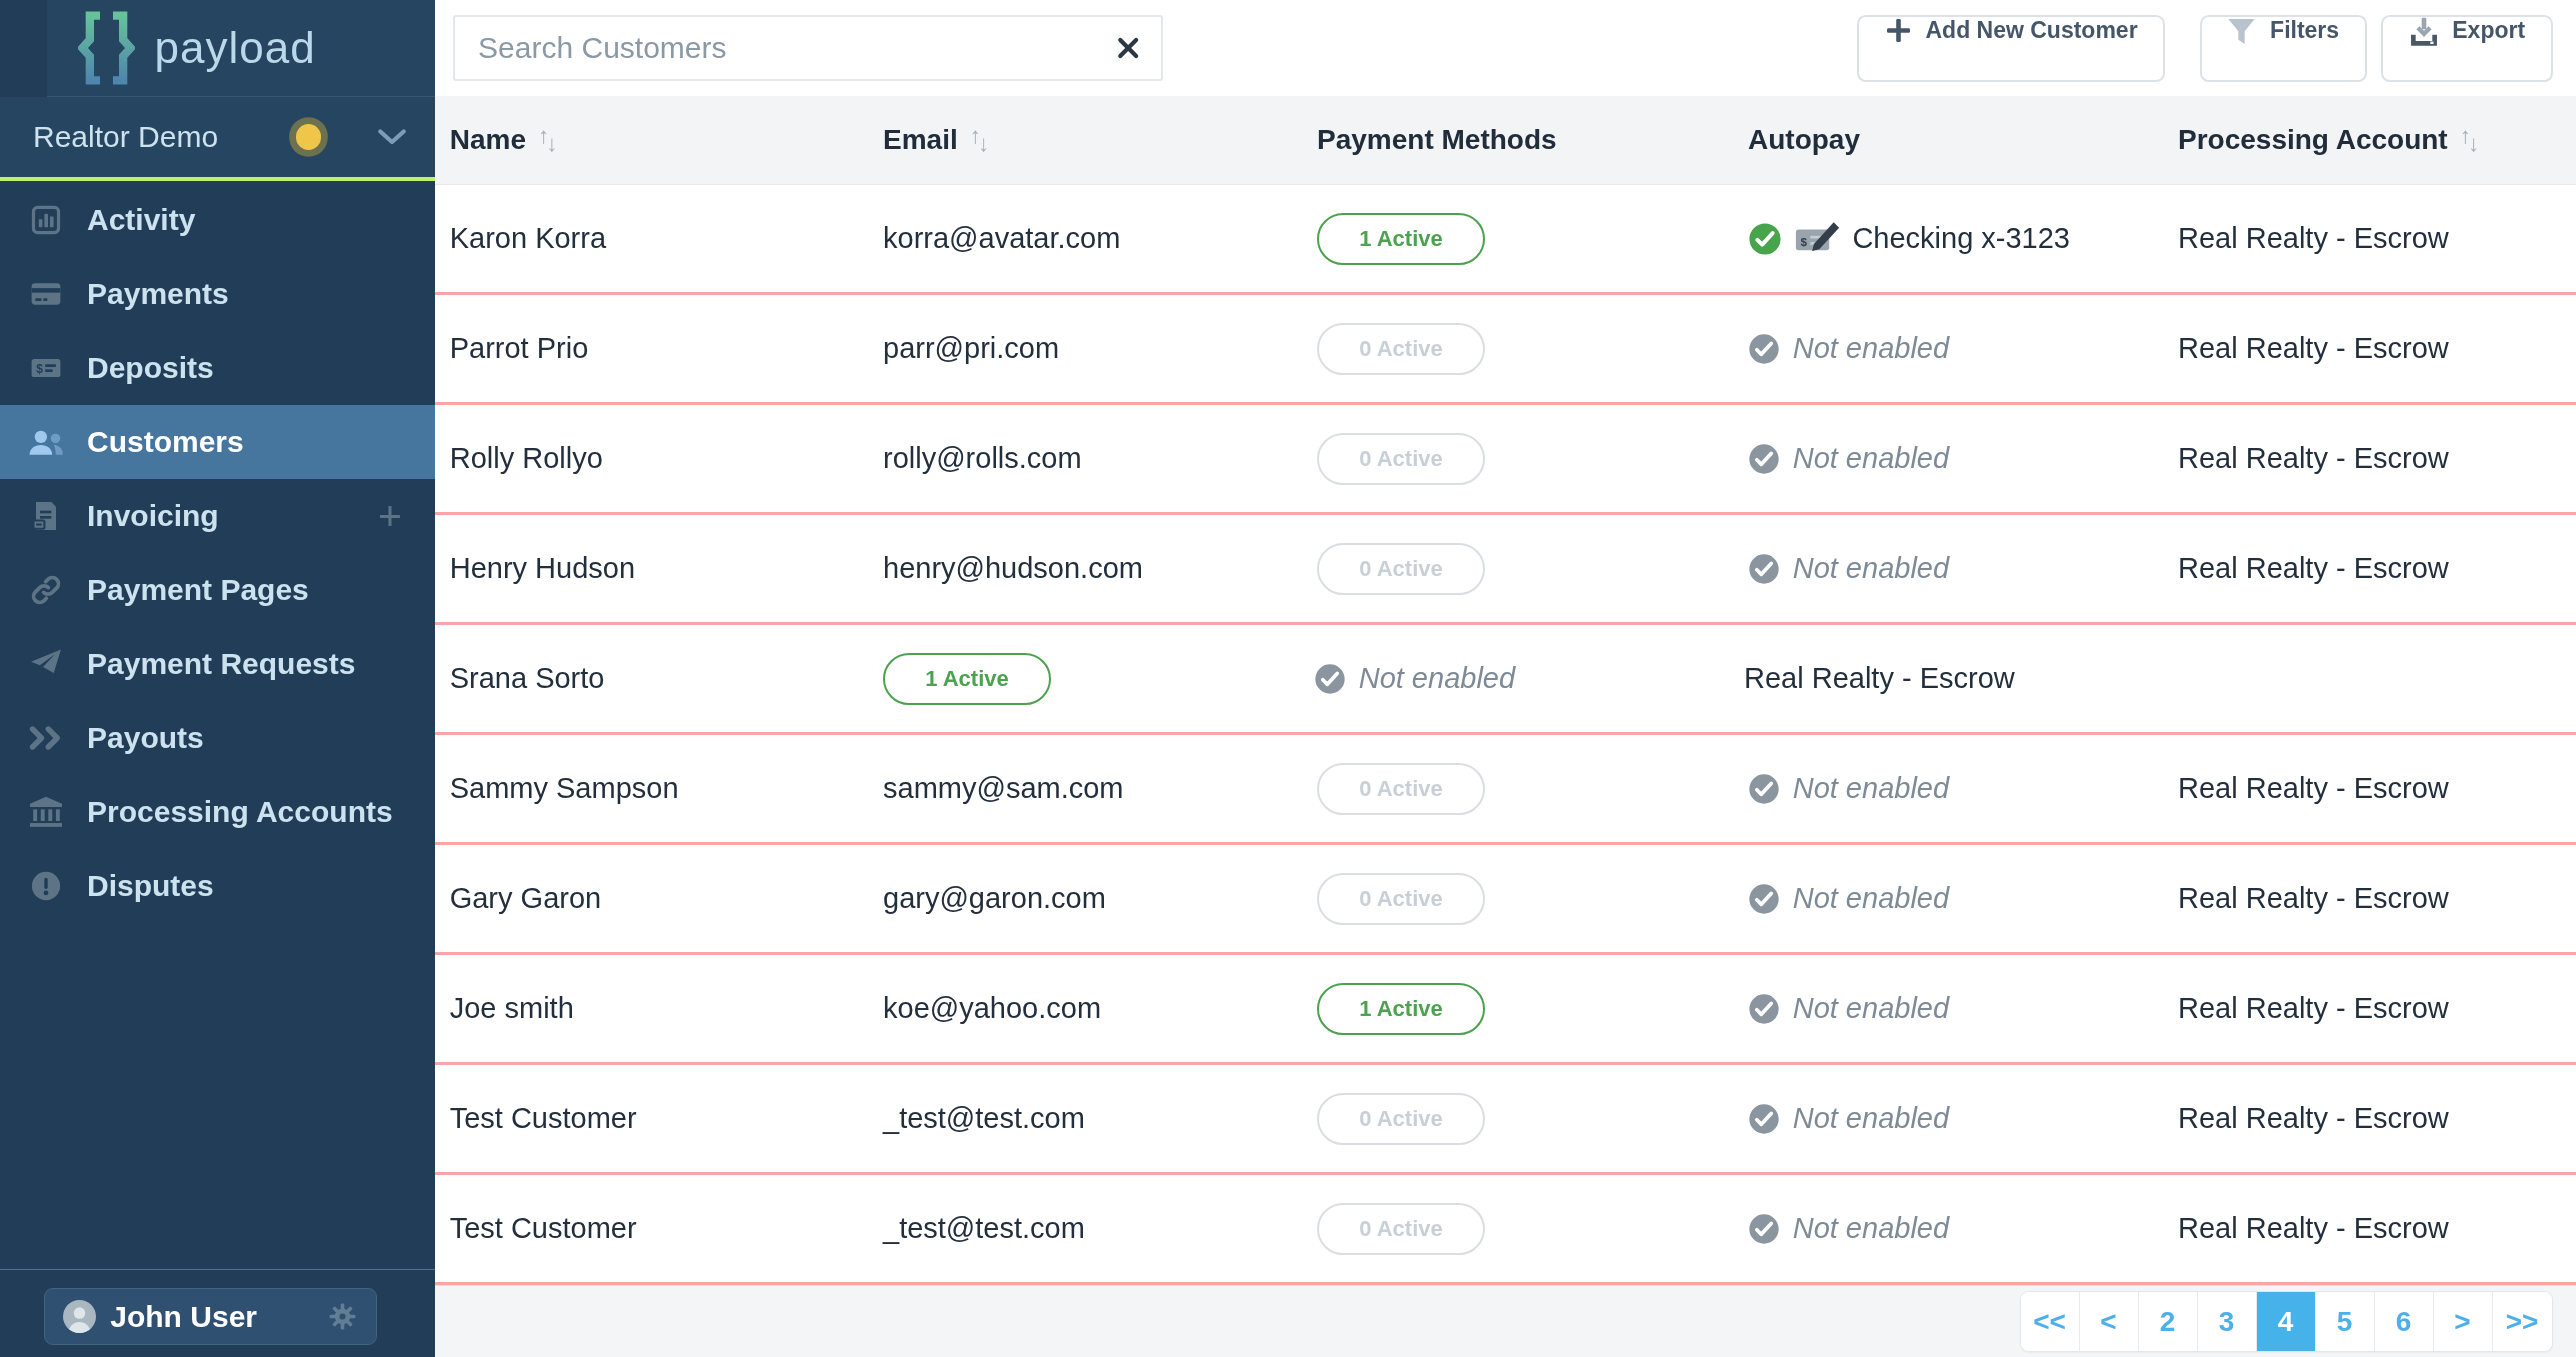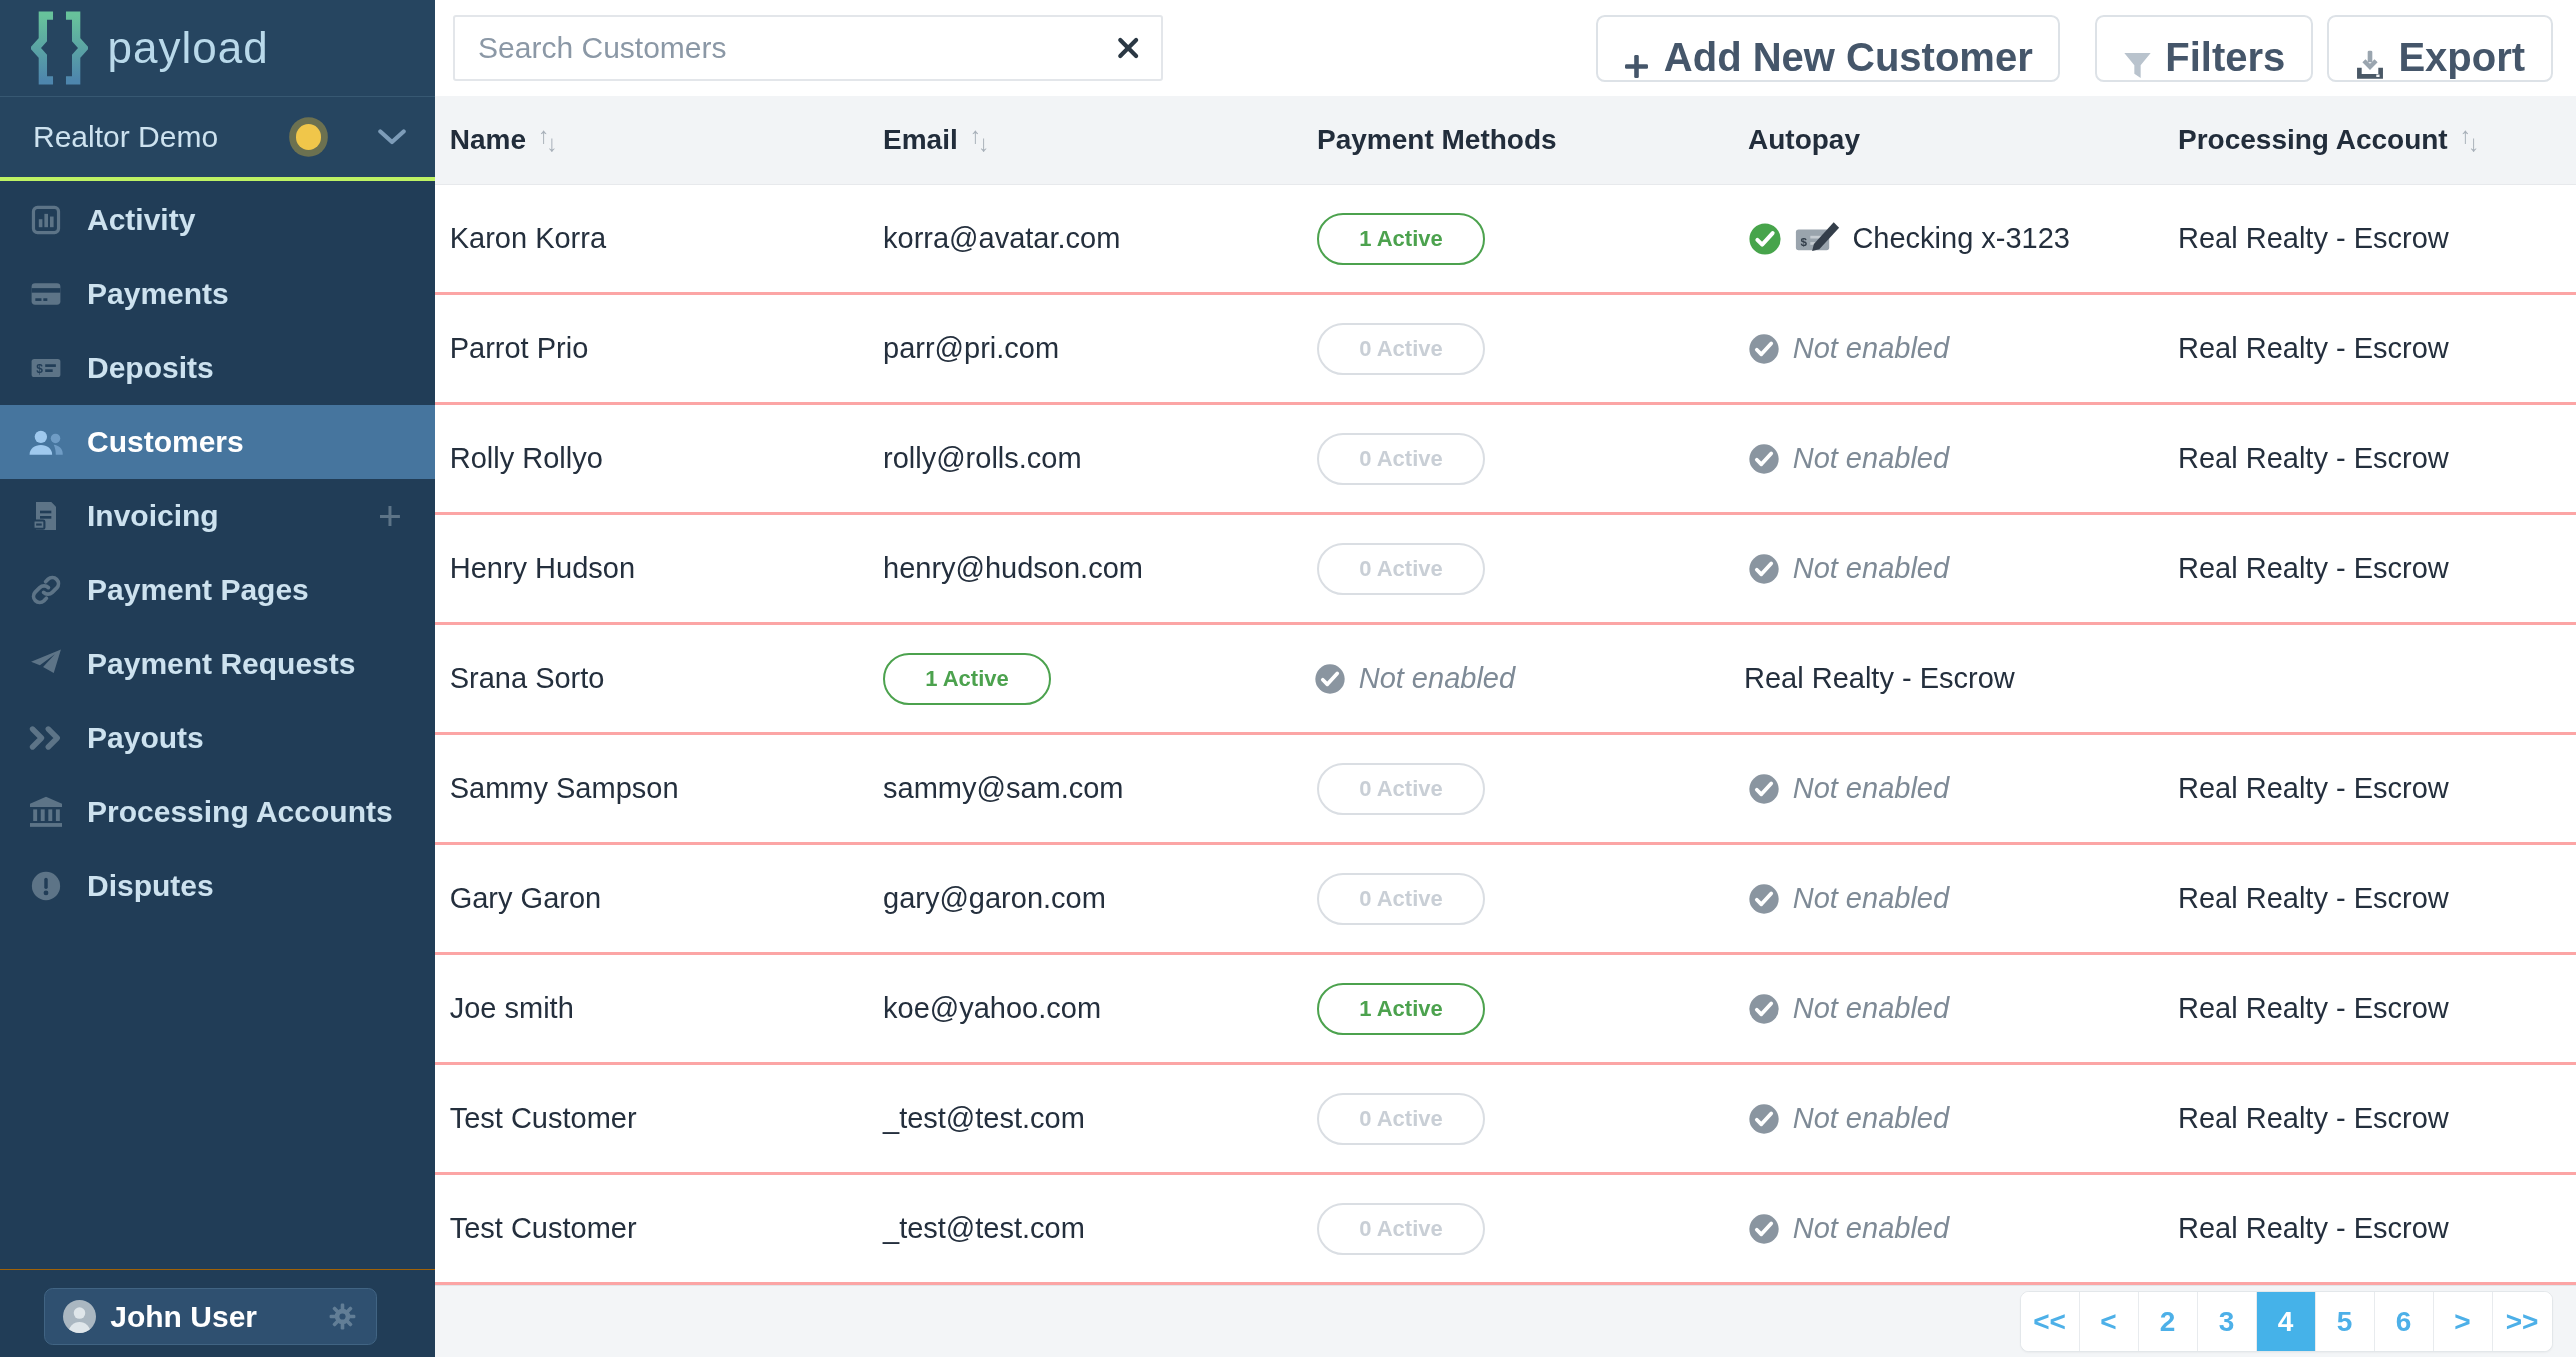--- a/index.html
+++ b/index.html
@@ -2,21 +2,21 @@
 <html><head>
 <meta charset="utf-8">
 <style>
   * { box-sizing: border-box; margin: 0; padding: 0; }
   html,body { width: 2576px; height: 1357px; overflow: hidden; }
   body { font-family: "Liberation Sans", sans-serif; background:#fff; }
   .app { display:flex; width:2576px; height:1357px; }
 
   
   .sidebar { width:435px; flex-shrink:0; background:#213d57; display:flex; flex-direction:column; }
-  .logo-row { height:97px; background:#264560; border-bottom:1px solid #375872; display:flex; align-items:center; padding-left:31px; gap:19.6px; }
+  .logo-row { height:97px; background:#264560; border-bottom:1px solid #375872; display:flex; align-items:center; padding-left:31px; gap:19.6px;margin-left:47px; }
   .logo-text { font-size:44px; color:#b9d9ea; letter-spacing:1px; font-weight:400; }
   .account-row { height:84px; background:#264560; border-bottom:4px solid #bef264; display:flex; align-items:center; padding:0 29px 0 33px;gap:28px; }
   .account-label { flex:1; font-size:30px; color:#cde2ef; }
   .status-dot { width:25.4px; height:25.4px; border-radius:50%; background:#f0c64a; box-shadow:0 0 0 6.8px rgba(196,166,62,.45); margin-right:29px; }
   .nav { flex:1; padding-top:2px; }
   .nav-item { height:74px; display:flex; align-items:center; padding-left:23px; gap:19px; color:#cde2ef; font-size:30px; font-weight:600; cursor:pointer; }
   .nav-item.selected { background:#46759e; color:#ffffff; }
   .nav-icon { width:45px; display:flex; justify-content:center; align-items:center; color:#5d7487; flex-shrink:0; }
   .nav-icon svg { width:36px; height:32px; }
   .nav-trailing { margin-left:auto; margin-right:33px; color:#5d7487; font-size:41px; font-weight:300; line-height:1; }
@@ -26,21 +26,21 @@
   .user-gear { margin-left:auto; display:flex; }
 
   
   .main { flex:1; display:flex; flex-direction:column; background:#fff; }
   .toolbar { height:98px; display:flex; align-items:center; padding-left:17.6px; background:#fff; }
   .search-wrap { position:relative; width:710px; height:66px; }
   .search-input { width:100%; height:100%; border:2px solid #e3e6ea; border-radius:3px; font-size:30px; font-family:"Liberation Sans",sans-serif; padding:0 72px 0 23.5px; color:#333; outline:none; }
   .search-input::placeholder { color:#8b98a6; }
   .clear-btn { position:absolute; right:21.5px; top:50%; transform:translateY(-50%); background:none; border:none; cursor:pointer; display:flex; }
   .toolbar-buttons { margin-left:auto; display:flex; align-items:center; margin-right:23.5px; }
-  .btn { height:67px; background:#fff; border:2px solid #dde2e7; border-radius:8.8px; display:flex; align-items:flex-end; gap:13.7px; font-size:40px; font-weight:600; color:#45566a; padding:0 25.4px; cursor:pointer; font-family:"Liberation Sans",sans-serif; }
+  .btn { height:67px; background:#fff; border:2px solid #dde2e7; border-radius:8.8px; display:flex; align-items:flex-start; gap:13.7px; font-size:23px; font-weight:600; color:#45566a; padding:0 25.4px; cursor:pointer; font-family:"Liberation Sans",sans-serif; }
   .btn-filters { margin-left:35px; }
   .btn-export { margin-left:14.7px; }
 
   
   .thead { height:91px; background:#f2f4f6; display:flex; align-items:center; font-size:28px; font-weight:700; color:#222d3b; border-bottom:1px solid #e7e9ec; }
   .col-name { width:448px; padding-left:14.7px; }
   .col-email { width:434px; }
   .col-pm { width:431px; }
   .col-ap { width:430px; }
   .col-pa { flex:1; }

